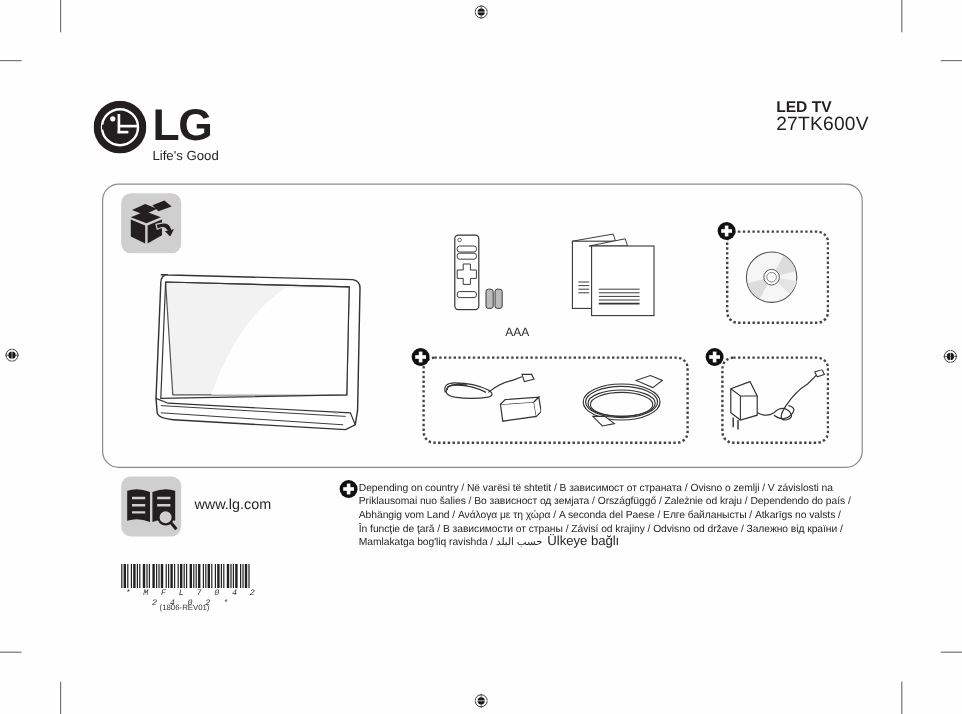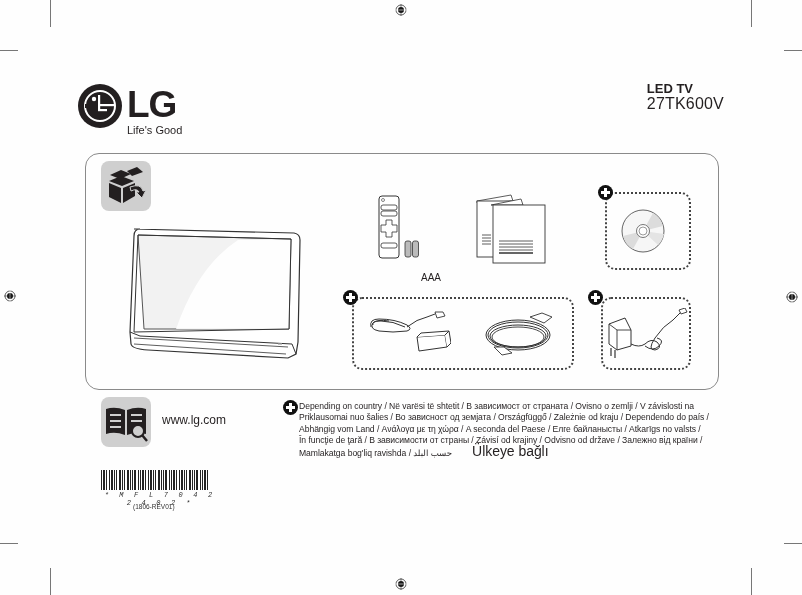--- a/index.html
+++ b/index.html
@@ -44,21 +44,21 @@
 
   .barcode { position: absolute; left: 101px; top: 470px; width: 118px; height: 20px; display: flex; align-items: stretch; }
   .barcode span { display: block; background: #222; height: 100%; }
   .barcode-text { position: absolute; left: 98px; top: 491px; width: 124px; font-family: "Liberation Mono", monospace; font-size: 7px; color: #333; letter-spacing: 3.2px; text-align: center; font-style: italic; }
   .rev-text { position: absolute; left: 133px; top: 503px; font-family: "Liberation Sans", sans-serif; font-size: 6.5px; color: #333; }
 
   
   .note-plus { position: absolute; left: 283px; top: 400px; }
   .note { position: absolute; left: 299px; top: 401px; width: 410px; font-family: "Liberation Sans", sans-serif; font-size: 8.6px; line-height: 11.3px; color: #231f20; letter-spacing: -0.05px; }
   .note .line { display: block; white-space: nowrap; }
-  .note .big { font-size: 14px; margin-left: 20px; }
+  .note .big { font-size: 11px; margin-left: 4px; }
 </style>
 </head>
 <body>
 
 <div class="page">
 
   <div class="crop v" style="left:50px; top:0;"></div>
   <div class="crop v" style="left:751px; top:0;"></div>
   <div class="crop h" style="left:0; top:50px;"></div>
   <div class="crop h" style="left:784px; top:50px;"></div>

